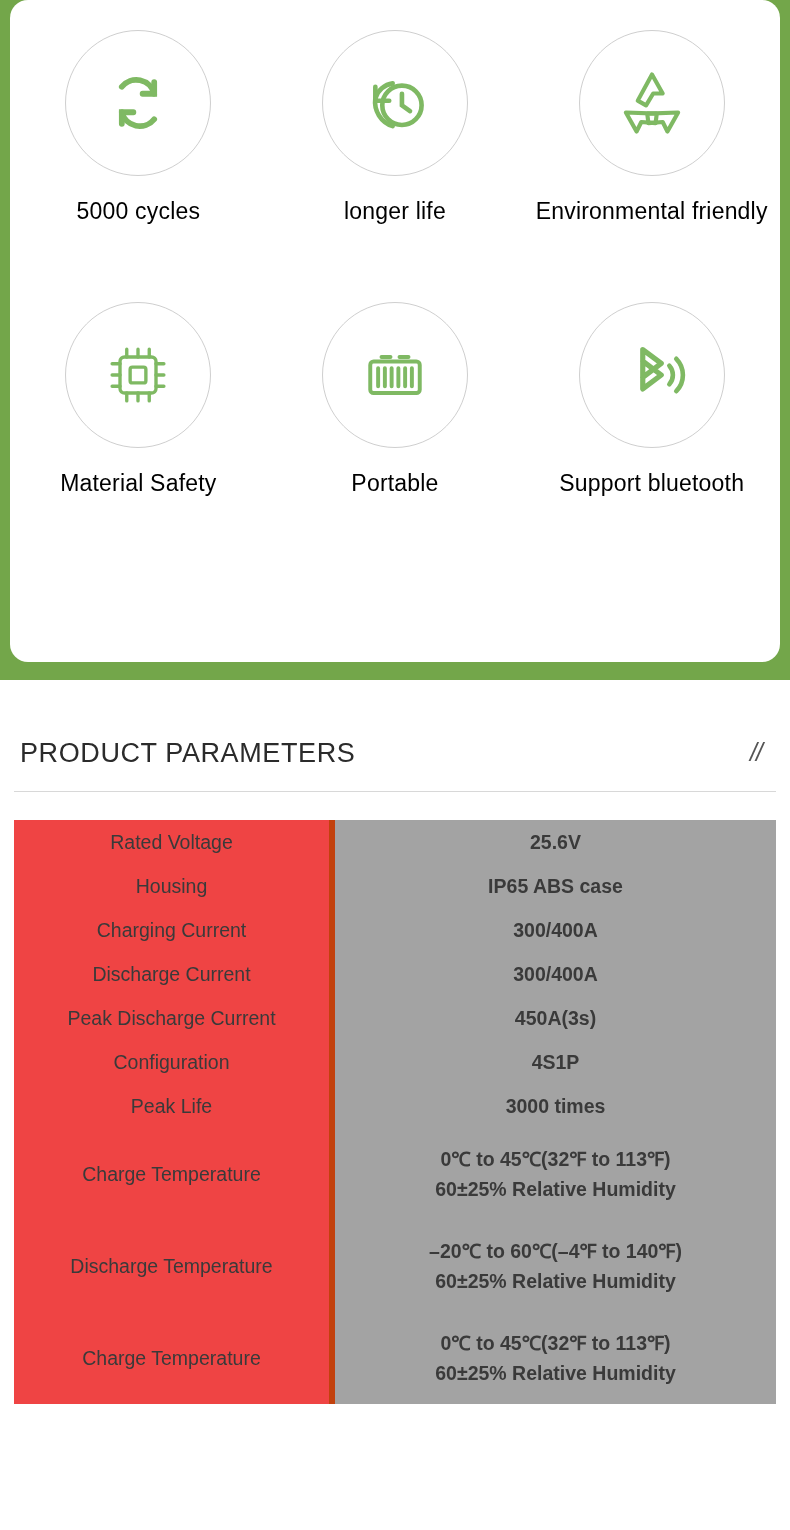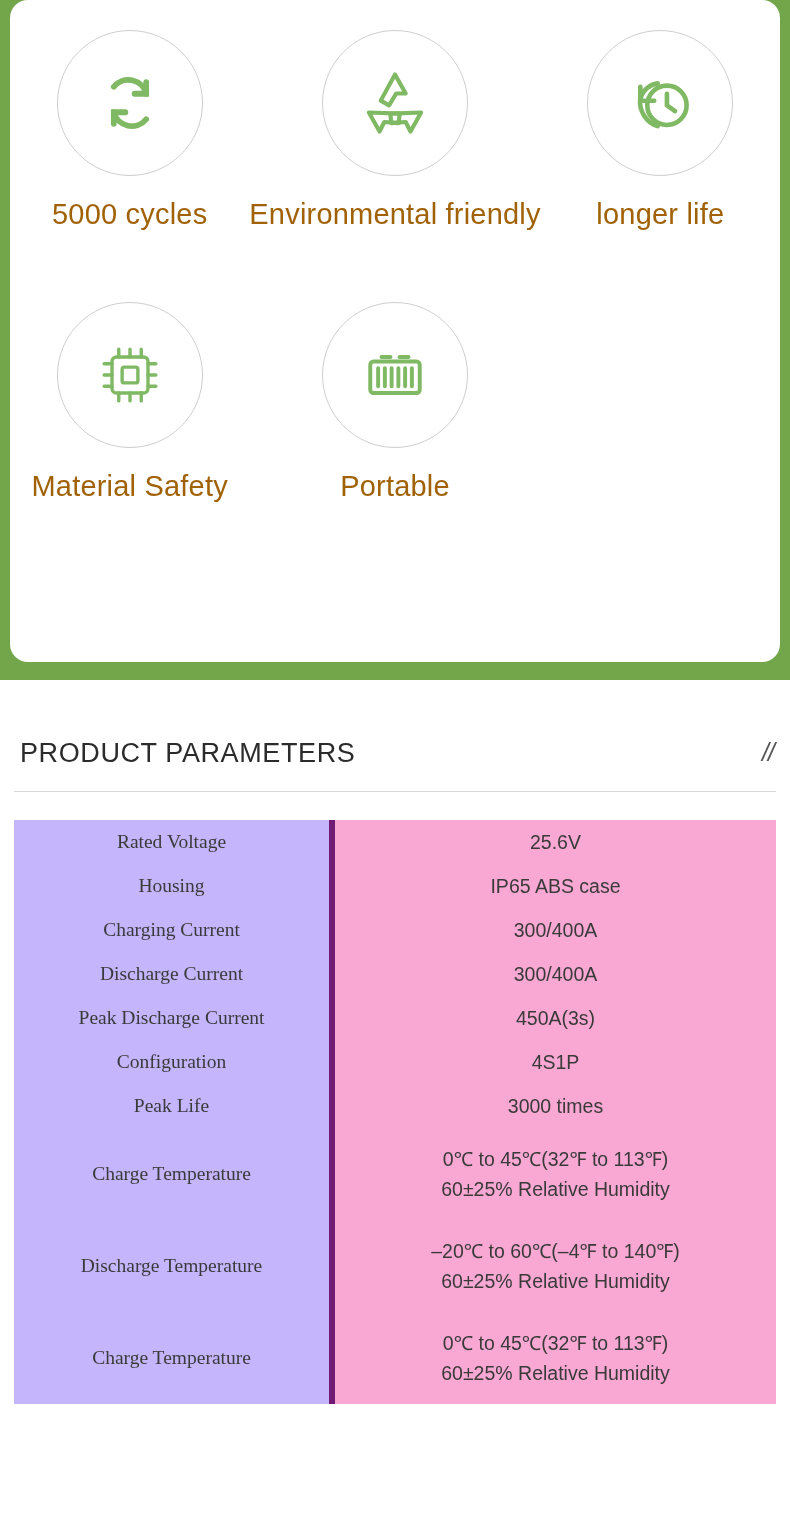--- a/index.html
+++ b/index.html
@@ -43,33 +43,33 @@
     height: 146px;
     border-radius: 50%;
     border: 1px solid #cfcfcf;
     display: flex;
     align-items: center;
     justify-content: center;
     background: #fff;
   }
   .feature-label {
     margin-top: 22px;
-    font-size: 29px;
-    color: #a16207;
+    font-size: 23px;
+    color: #000000;
     text-align: left;
     white-space: nowrap;
     letter-spacing: 0.2px;
   }
   .icon-svg { display: block; }
 
   
   .params-section {
     position: relative;
     width: 790px;
-    padding: 58px 12px 0 14px;
+    padding: 58px 24px 0 14px;
   }
   .params-head {
     display: flex;
     align-items: flex-end;
     justify-content: space-between;
     padding: 0 4px 0 6px;
   }
   .params-title {
     font-size: 27px;
     letter-spacing: 0.6px;
@@ -98,26 +98,26 @@
   }
   table.params td {
     vertical-align: middle;
     text-align: center;
     font-size: 19.5px;
     color: #3a3a3a;
     padding: 0 6px;
   }
   table.params td.k {
     width: 318px;
-    background: #c4b5fd;
-    border-right: 6px solid #701a75;
-    font-family: Liberation Serif, serif;
+    background: #ef4444;
+    border-right: 6px solid #c2410c;
   }
   table.params td.v {
-    background: #f9a8d4;
+    background: #a3a3a3;
+    font-weight: bold;
   }
   table.params tr { height: 44px; }
   table.params tr.tall { height: 92px; }
   .vline { display: block; line-height: 1.55; }
 </style>
 </head>
 <body>
 
 <section class="feature-section">
   <div class="feature-card">
@@ -133,43 +133,43 @@
               <path d="M18 50V40h10"></path>
             </svg>
           </span>
         </div>
         <div class="feature-label">5000 cycles</div>
       </div>
 
       <div class="feature-item">
         <div class="circle">
           <span>
-            <svg class="icon-svg" width="76" height="76" viewBox="0 0 64 64" fill="none" stroke="#7fb963" stroke-width="3.5" stroke-linejoin="round" stroke-linecap="round">
-              <path d="M32 8l9 16h-8l-6 10-7-4 12-22z"></path>
-              <path d="M54 40l-9 16-4-8-12 1-1-8 26-1z"></path>
-              <path d="M10 40l9 16 4-8 12 1 1-8-26-1z" transform="translate(0,0) scale(1,1)"></path>
-            </svg>
-          </span>
-        </div>
-        <div class="feature-label">Environmental friendly</div>
-      </div>
-
-      <div class="feature-item">
-        <div class="circle">
-          <span>
             <svg class="icon-svg" width="74" height="74" viewBox="0 0 64 64" fill="none" stroke="#7fb963" stroke-width="4" stroke-linecap="round">
               <circle cx="38" cy="34" r="17"></circle>
               <path d="M38 24v10l7 5"></path>
               <path d="M30 52a22 22 0 0 1-15-24"></path>
               <path d="M15 18v12h12"></path>
               <path d="M15 28c2-7 8-12 15-13"></path>
             </svg>
           </span>
         </div>
         <div class="feature-label">longer life</div>
+      </div>
+
+      <div class="feature-item">
+        <div class="circle">
+          <span>
+            <svg class="icon-svg" width="76" height="76" viewBox="0 0 64 64" fill="none" stroke="#7fb963" stroke-width="3.5" stroke-linejoin="round" stroke-linecap="round">
+              <path d="M32 8l9 16h-8l-6 10-7-4 12-22z"></path>
+              <path d="M54 40l-9 16-4-8-12 1-1-8 26-1z"></path>
+              <path d="M10 40l9 16 4-8 12 1 1-8-26-1z" transform="translate(0,0) scale(1,1)"></path>
+            </svg>
+          </span>
+        </div>
+        <div class="feature-label">Environmental friendly</div>
       </div>
 
       <div class="feature-item">
         <div class="circle">
           <span>
             <svg class="icon-svg" width="72" height="72" viewBox="0 0 64 64" fill="none" stroke="#7fb963" stroke-width="3" stroke-linecap="round">
               <rect x="16" y="16" width="32" height="32" rx="4"></rect>
               <rect x="25" y="25" width="14" height="14" rx="2"></rect>
               <path d="M22 16V9M32 16V9M42 16V9"></path>
               <path d="M22 48v7M32 48v7M42 48v7"></path>
@@ -187,20 +187,32 @@
             <svg class="icon-svg" width="72" height="72" viewBox="0 0 64 64" fill="none" stroke="#7fb963" stroke-width="3.5" stroke-linecap="round">
               <rect x="10" y="20" width="44" height="28" rx="3"></rect>
               <path d="M20 16h8M36 16h8"></path>
               <path d="M17 26v16M23 26v16M29 26v16M35 26v16M41 26v16M47 26v16"></path>
             </svg>
           </span>
         </div>
         <div class="feature-label">Portable</div>
       </div>
 
+      <div class="feature-item">
+        <div class="circle">
+          <span>
+            <svg class="icon-svg" width="74" height="74" viewBox="0 0 64 64" fill="none" stroke="#7fb963" stroke-width="4.5" stroke-linecap="round" stroke-linejoin="round">
+              <path d="M24 20l16 12-16 12V10l16 12-16 12"></path>
+              <path d="M47 24a12 12 0 0 1 0 16" stroke-width="4"></path>
+              <path d="M53 18a20 20 0 0 1 0 28" stroke-width="4"></path>
+            </svg>
+          </span>
+        </div>
+        <div class="feature-label">Support bluetooth</div>
+      </div>
 
     </div>
   </div>
 </section>
 
 <section class="params-section">
   <div class="params-head">
     <div class="params-title">PRODUCT PARAMETERS</div>
     <div class="params-slashes">//</div>
   </div>

